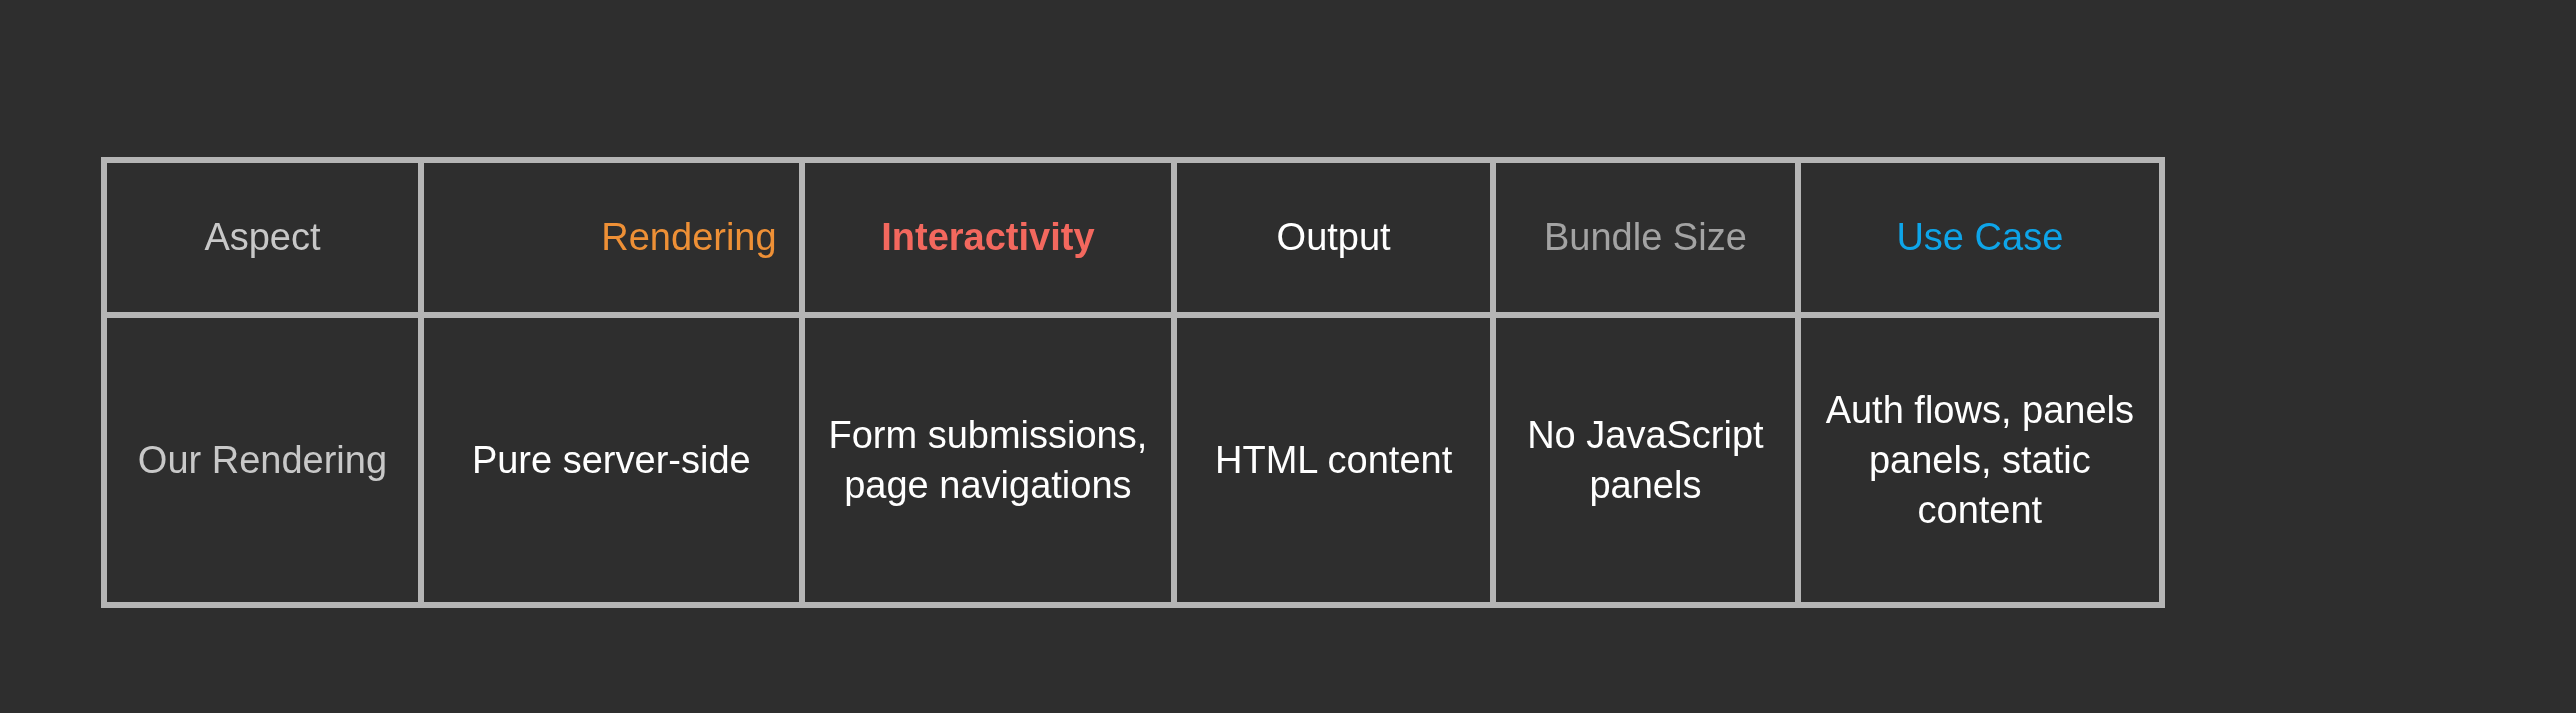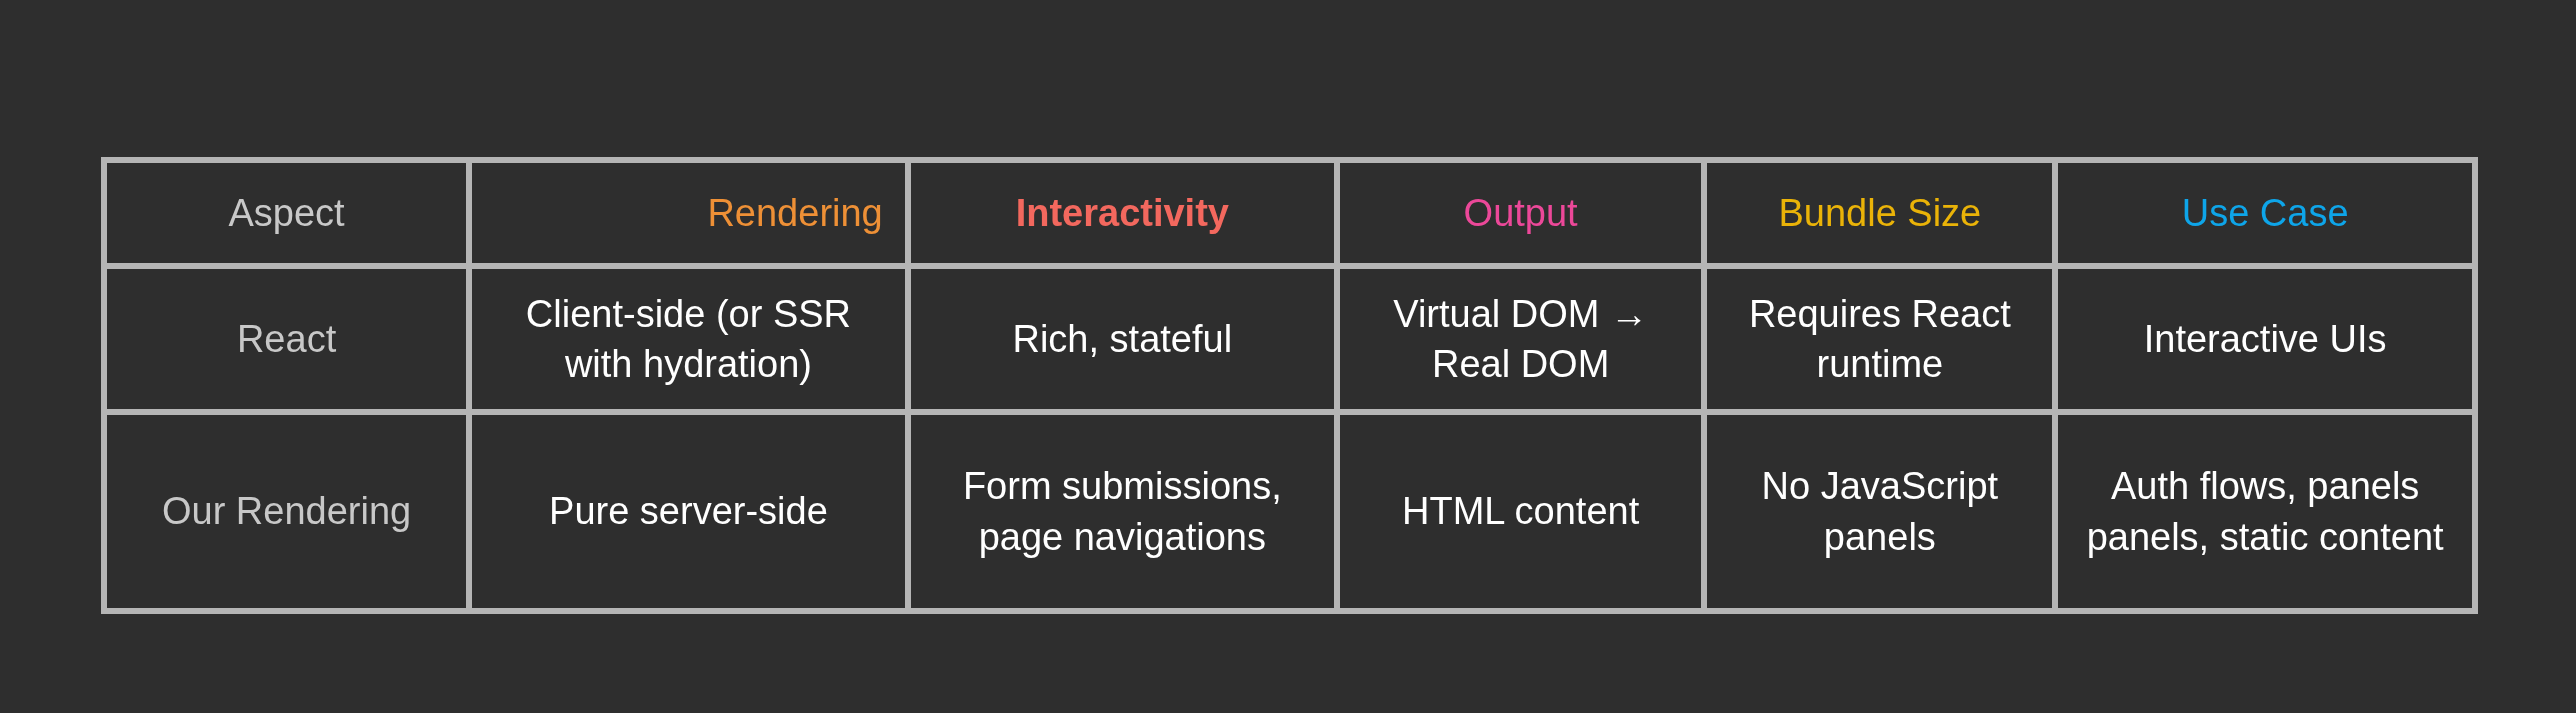--- a/index.html
+++ b/index.html
@@ -11,21 +11,21 @@
     width: 2576px;
     height: 713px;
     background: #2e2e2e;
     font-family: "Liberation Sans", sans-serif;
     overflow: hidden;
   }
   table.comparison-table {
     position: absolute;
     left: 101px;
     top: 157px;
-    width: 2377px;
+    width: 2064px;
     height: 451px;
     border-collapse: collapse;
     table-layout: fixed;
   }
   .comparison-table th,
   .comparison-table td {
     border: 6.4px solid #b5b5b5;
     background: #2e2e2e;
     text-align: center;
     vertical-align: middle;
@@ -51,31 +51,23 @@
     <col style="width:18.1%">
     <col style="width:15.5%">
     <col style="width:14.8%">
     <col style="width:17.7%">
   </colgroup>
   <tbody>
     <tr class="header-row">
       <th style="color: rgb(200, 200, 200);">Aspect</th>
       <th style="color: rgb(238, 144, 54); text-align: right;">Rendering</th>
       <th style="color: rgb(243, 104, 94); font-weight: bold;">Interactivity</th>
-      <th style="color: #ec4899;">Output</th>
-      <th style="color: #eab308;">Bundle Size</th>
+      <th style="color: #ffffff;">Output</th>
+      <th style="color: #a3a3a3;">Bundle Size</th>
       <th style="color: #0ea5e9;">Use Case</th>
-    </tr>
-    <tr class="row-react">
-      <td class="row-label">React</td>
-      <td class="body-cell">Client-side (or SSR with hydration)</td>
-      <td class="body-cell">Rich, stateful</td>
-      <td class="body-cell">Virtual DOM → Real DOM</td>
-      <td class="body-cell">Requires React runtime</td>
-      <td class="body-cell">Interactive UIs</td>
     </tr>
     <tr class="row-approach">
       <td class="row-label">Our Rendering</td>
       <td class="body-cell">Pure server-side</td>
       <td class="body-cell">Form submissions, page navigations</td>
       <td class="body-cell">HTML content</td>
       <td class="body-cell">No JavaScript panels</td>
       <td class="body-cell">Auth flows, panels panels, static content</td>
     </tr>
   </tbody>

